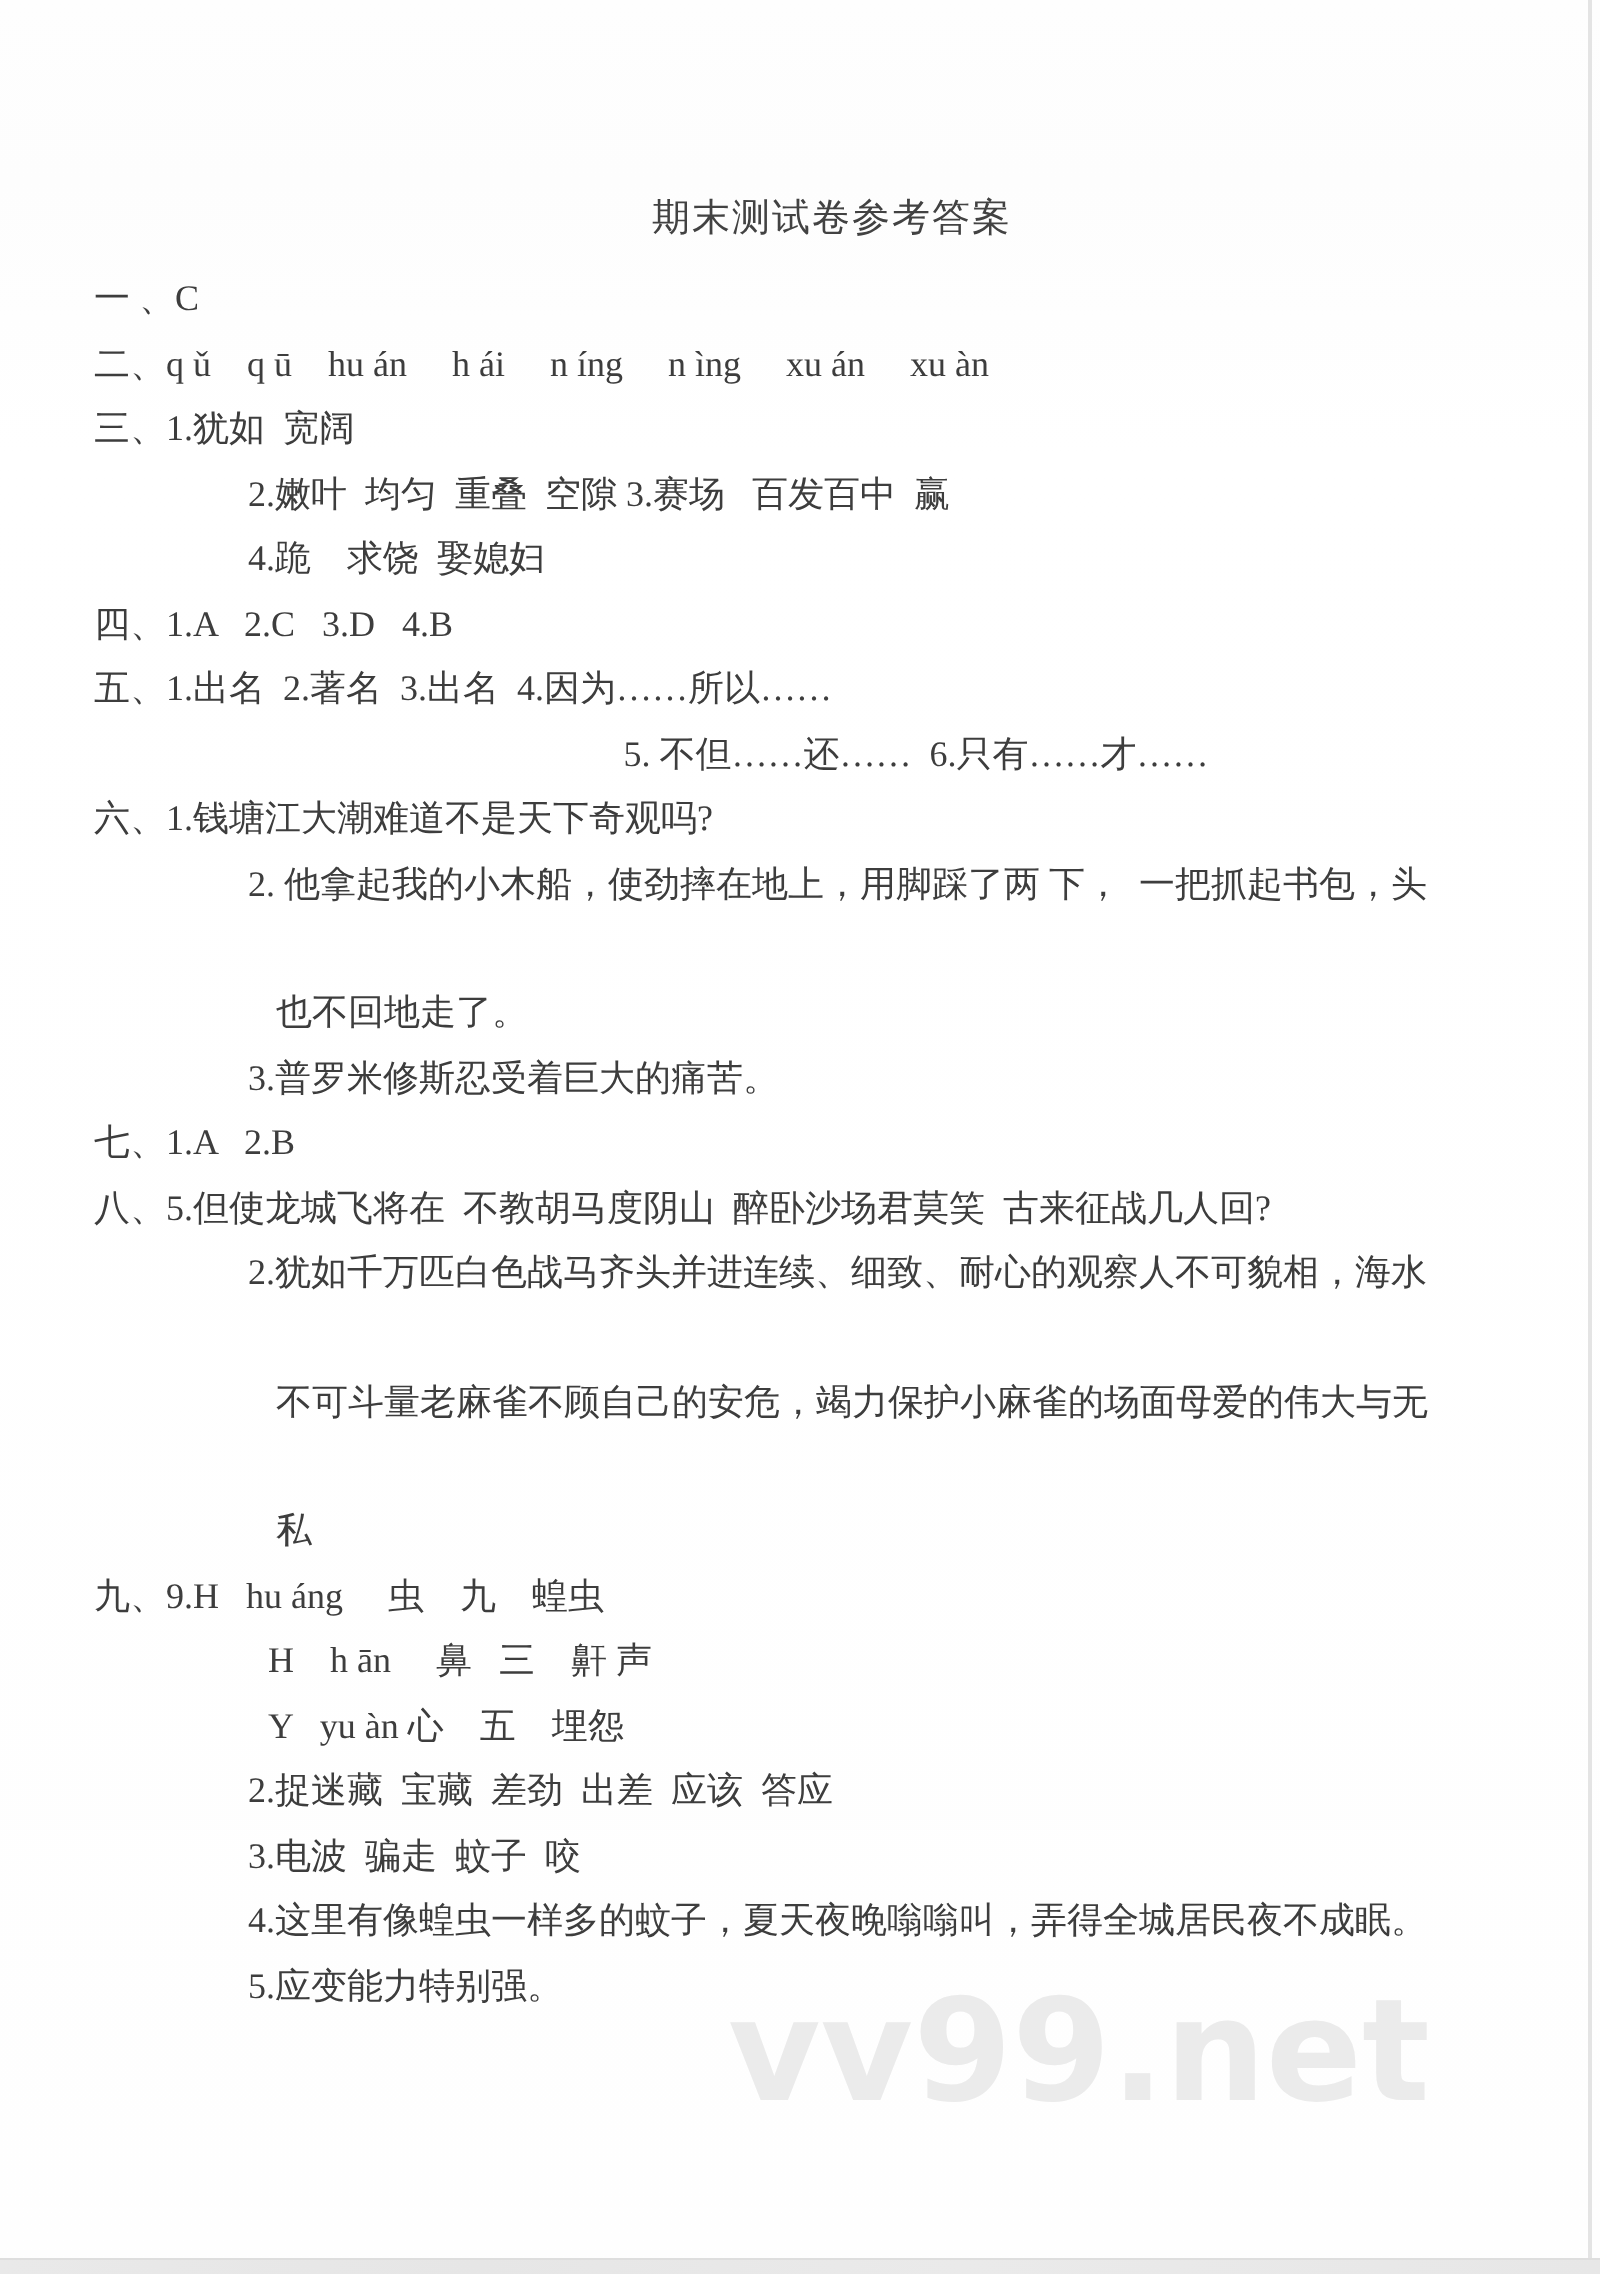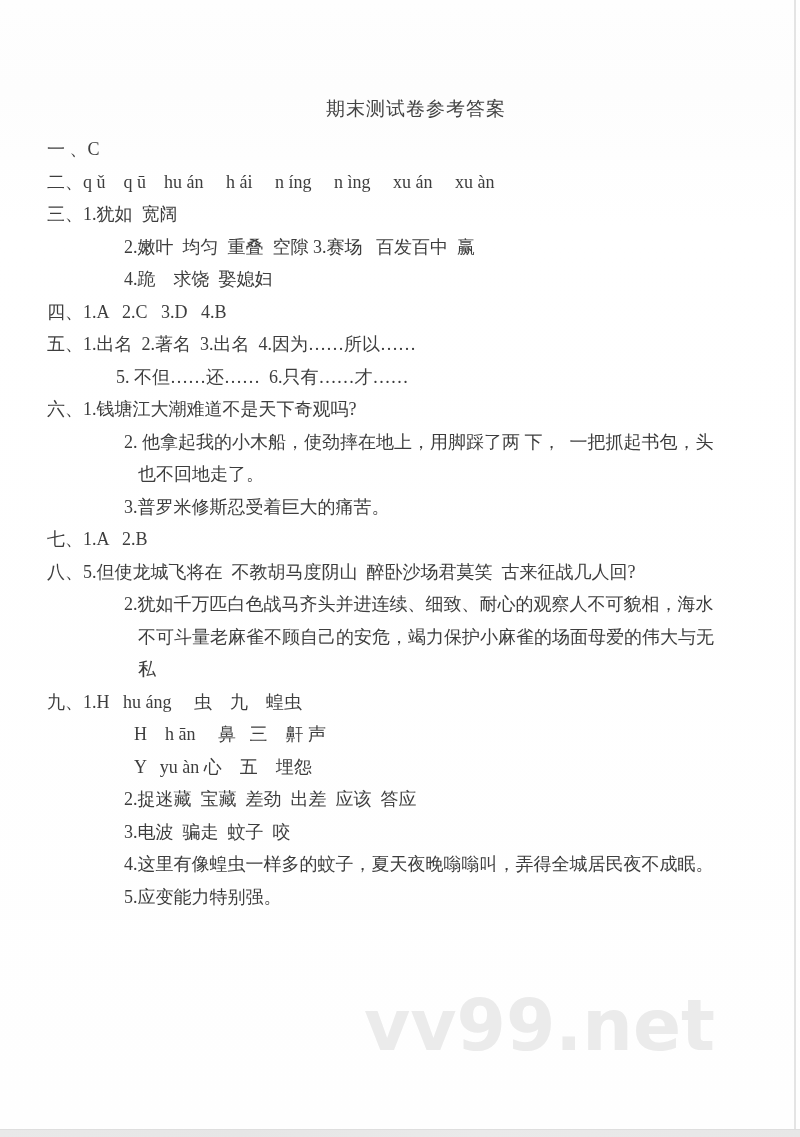--- a/index.html
+++ b/index.html
@@ -35,22 +35,22 @@
   }
   .line {
     height: 32.5px;
     line-height: 32.5px;
     font-size: 18px;
     color: #3d3d3d;
     white-space: pre;
   }
   .indent-section { padding-left: 47px; }
   .indent-item    { padding-left: 124px; }
-  .indent-item2   { padding-left: 116px; }
-  .indent-cont    { padding-left: 138px; }
+  .indent-item2   { padding-left: 116px; text-align: center; }
+  .indent-cont    { padding-left: 138px; margin-top: 32px; }
   .indent-cont9   { padding-left: 134px; }
   .watermark {
     position: absolute;
     left: 364px;
     top: 984px;
     font-family: "DejaVu Sans", "Liberation Sans", sans-serif;
     font-weight: bold;
     font-size: 71px;
     letter-spacing: 0px;
     color: #ebebeb;
@@ -92,21 +92,21 @@
       <div class="line indent-item2">5. 不但……还……  6.只有……才……</div>
       <div class="line indent-section">六、1.钱塘江大潮难道不是天下奇观吗?</div>
       <div class="line indent-item">2. 他拿起我的小木船，使劲摔在地上，用脚踩了两 下，  一把抓起书包，头</div>
       <div class="line indent-cont">也不回地走了。</div>
       <div class="line indent-item">3.普罗米修斯忍受着巨大的痛苦。</div>
       <div class="line indent-section">七、1.A   2.B</div>
       <div class="line indent-section">八、5.但使龙城飞将在  不教胡马度阴山  醉卧沙场君莫笑  古来征战几人回?</div>
       <div class="line indent-item">2.犹如千万匹白色战马齐头并进连续、细致、耐心的观察人不可貌相，海水</div>
       <div class="line indent-cont">不可斗量老麻雀不顾自己的安危，竭力保护小麻雀的场面母爱的伟大与无</div>
       <div class="line indent-cont">私</div>
-      <div class="line indent-section">九、1.H   hu áng     虫    九    蝗虫</div>
+      <div class="line indent-section">九、9.H   hu áng     虫    九    蝗虫</div>
       <div class="line indent-cont9">H    h ān     鼻   三    鼾 声</div>
       <div class="line indent-cont9">Y   yu àn 心    五    埋怨</div>
       <div class="line indent-item">2.捉迷藏  宝藏  差劲  出差  应该  答应</div>
       <div class="line indent-item">3.电波  骗走  蚊子  咬</div>
       <div class="line indent-item">4.这里有像蝗虫一样多的蚊子，夏天夜晚嗡嗡叫，弄得全城居民夜不成眠。</div>
       <div class="line indent-item">5.应变能力特别强。</div>
     </div>
 
   <div class="watermark">vv99.net</div>
 

